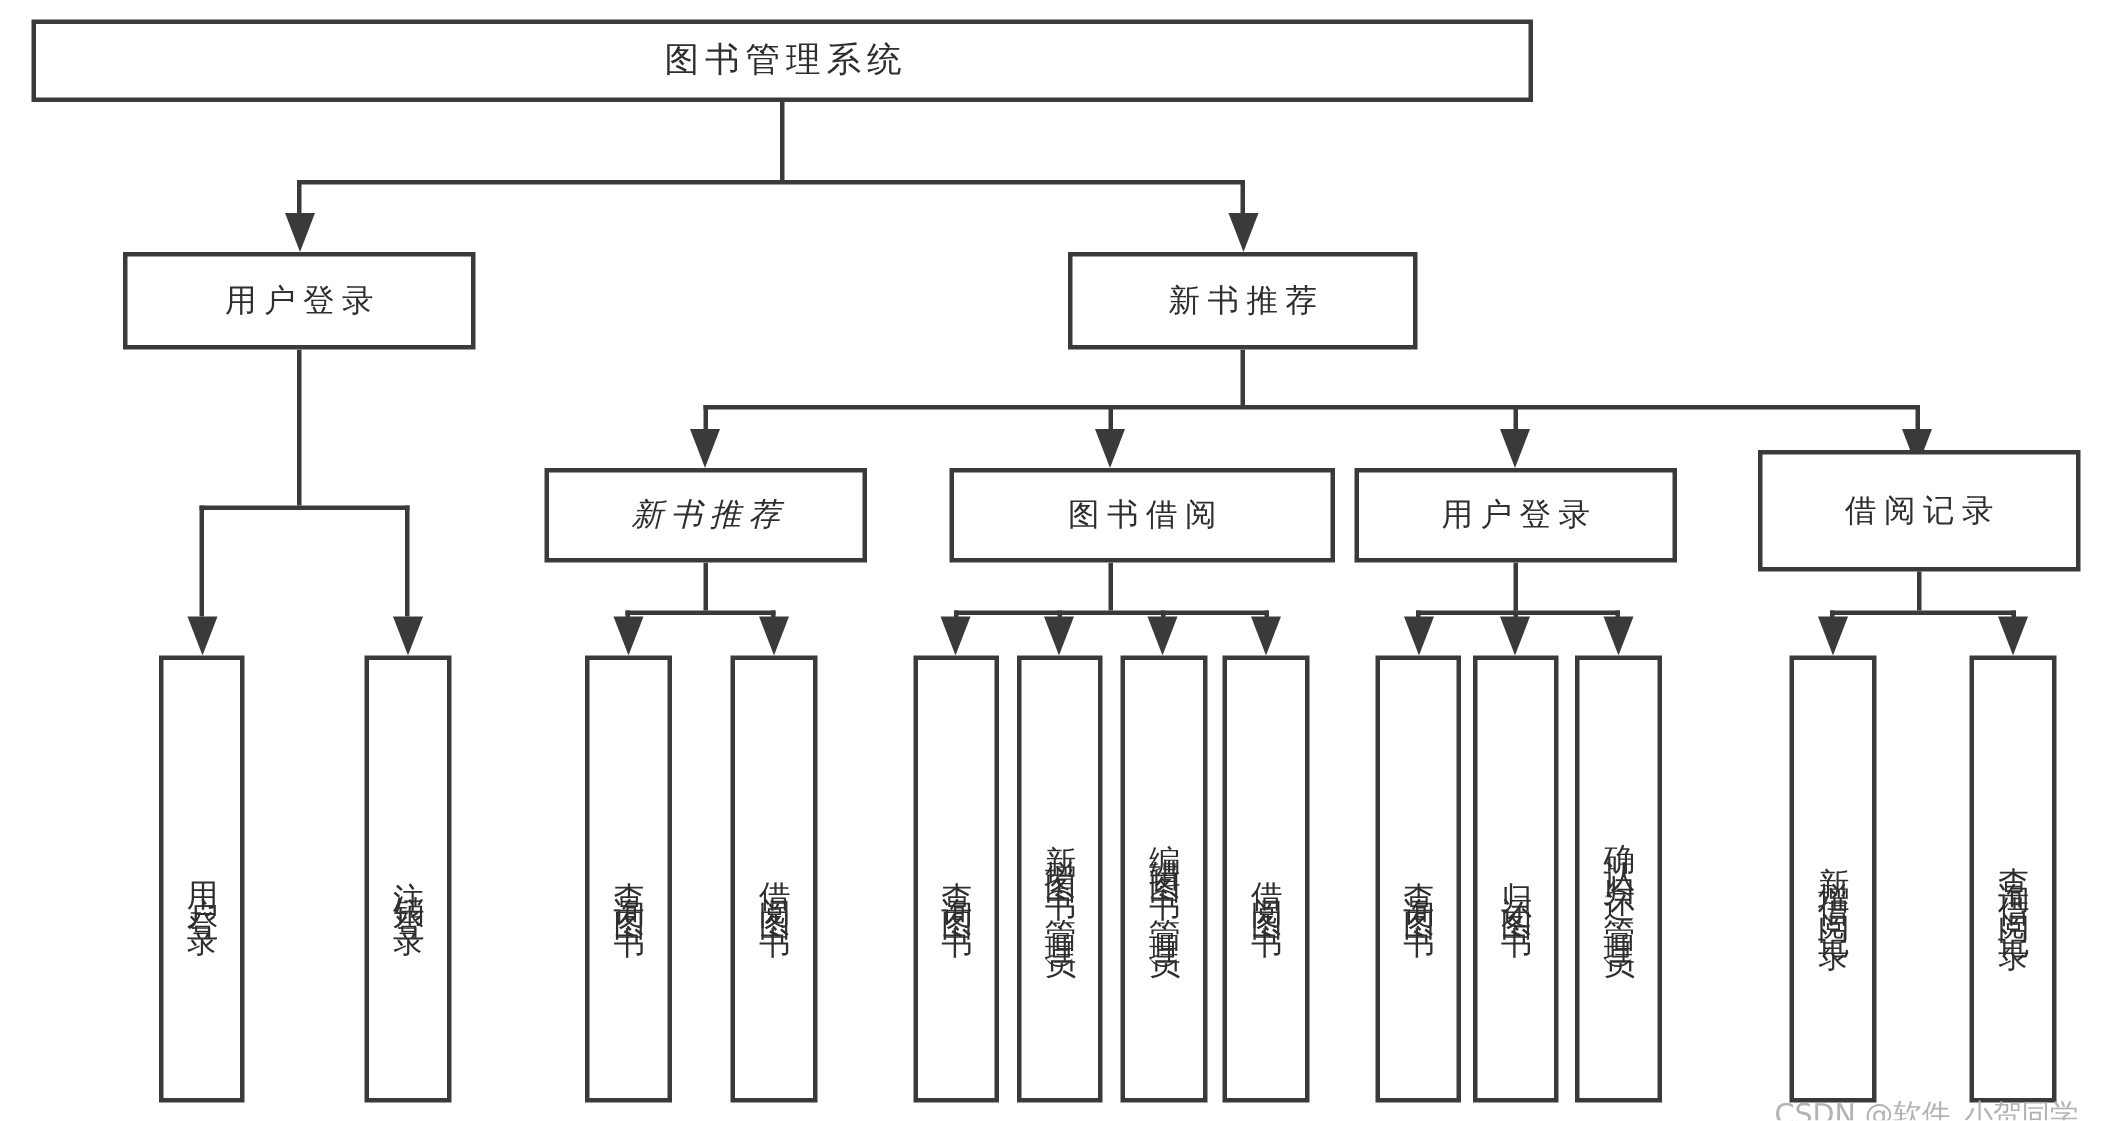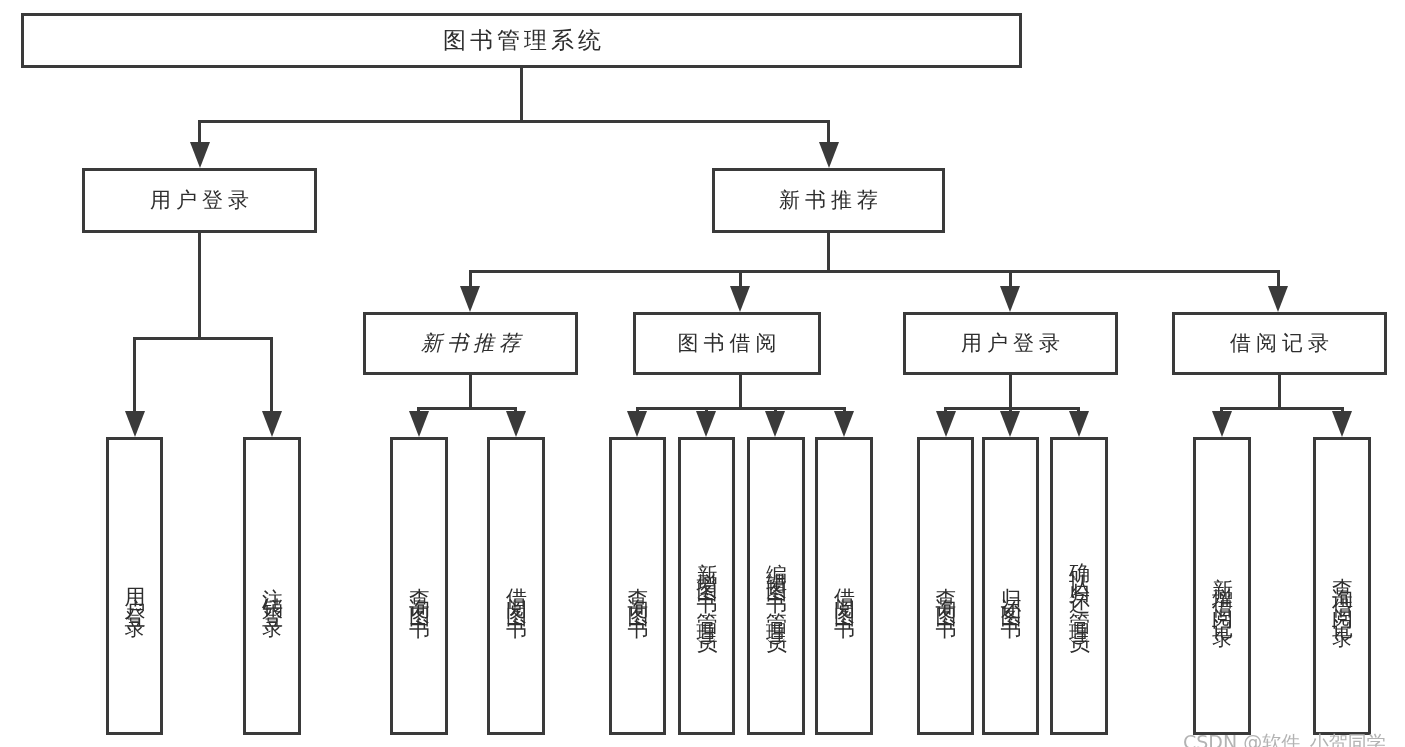--- a/index.html
+++ b/index.html
@@ -93,27 +93,27 @@
   <div class="vline" style="left:1009px;top:270px;height:16px;"></div>
   <div class="vline" style="left:1277px;top:270px;height:16px;"></div>
   <div class="arrow" style="left:460px;top:286px;"></div>
   <div class="arrow" style="left:730px;top:286px;"></div>
   <div class="arrow" style="left:1000px;top:286px;"></div>
   <div class="arrow" style="left:1268px;top:286px;"></div>
 
   <div class="node" style="left:363px;top:312px;width:215px;height:63px;font-style:italic;">
     <span class="lbl">新书推荐</span>
   </div>
-  <div class="node" style="left:633px;top:312px;width:188px;height:63px;">
+  <div class="node" style="left:633px;top:312px;width:257px;height:63px;">
     <span class="lbl">图书借阅</span>
   </div>
   <div class="node" style="left:903px;top:312px;width:215px;height:63px;">
     <span class="lbl">用户登录</span>
   </div>
-  <div class="node" style="left:1172px;top:312px;width:215px;height:63px;">
+  <div class="node" style="left:1172px;top:300px;width:215px;height:81px;">
     <span class="lbl">借阅记录</span>
   </div>
 
   <div class="vline" style="left:469px;top:375px;height:32px;"></div>
   <div class="hline" style="left:417px;top:407px;width:100px;"></div>
   <div class="vline" style="left:417px;top:407px;height:6px;"></div>
   <div class="vline" style="left:514px;top:407px;height:6px;"></div>
   <div class="arrow" style="left:409px;top:411px;"></div>
   <div class="arrow" style="left:506px;top:411px;"></div>
 

